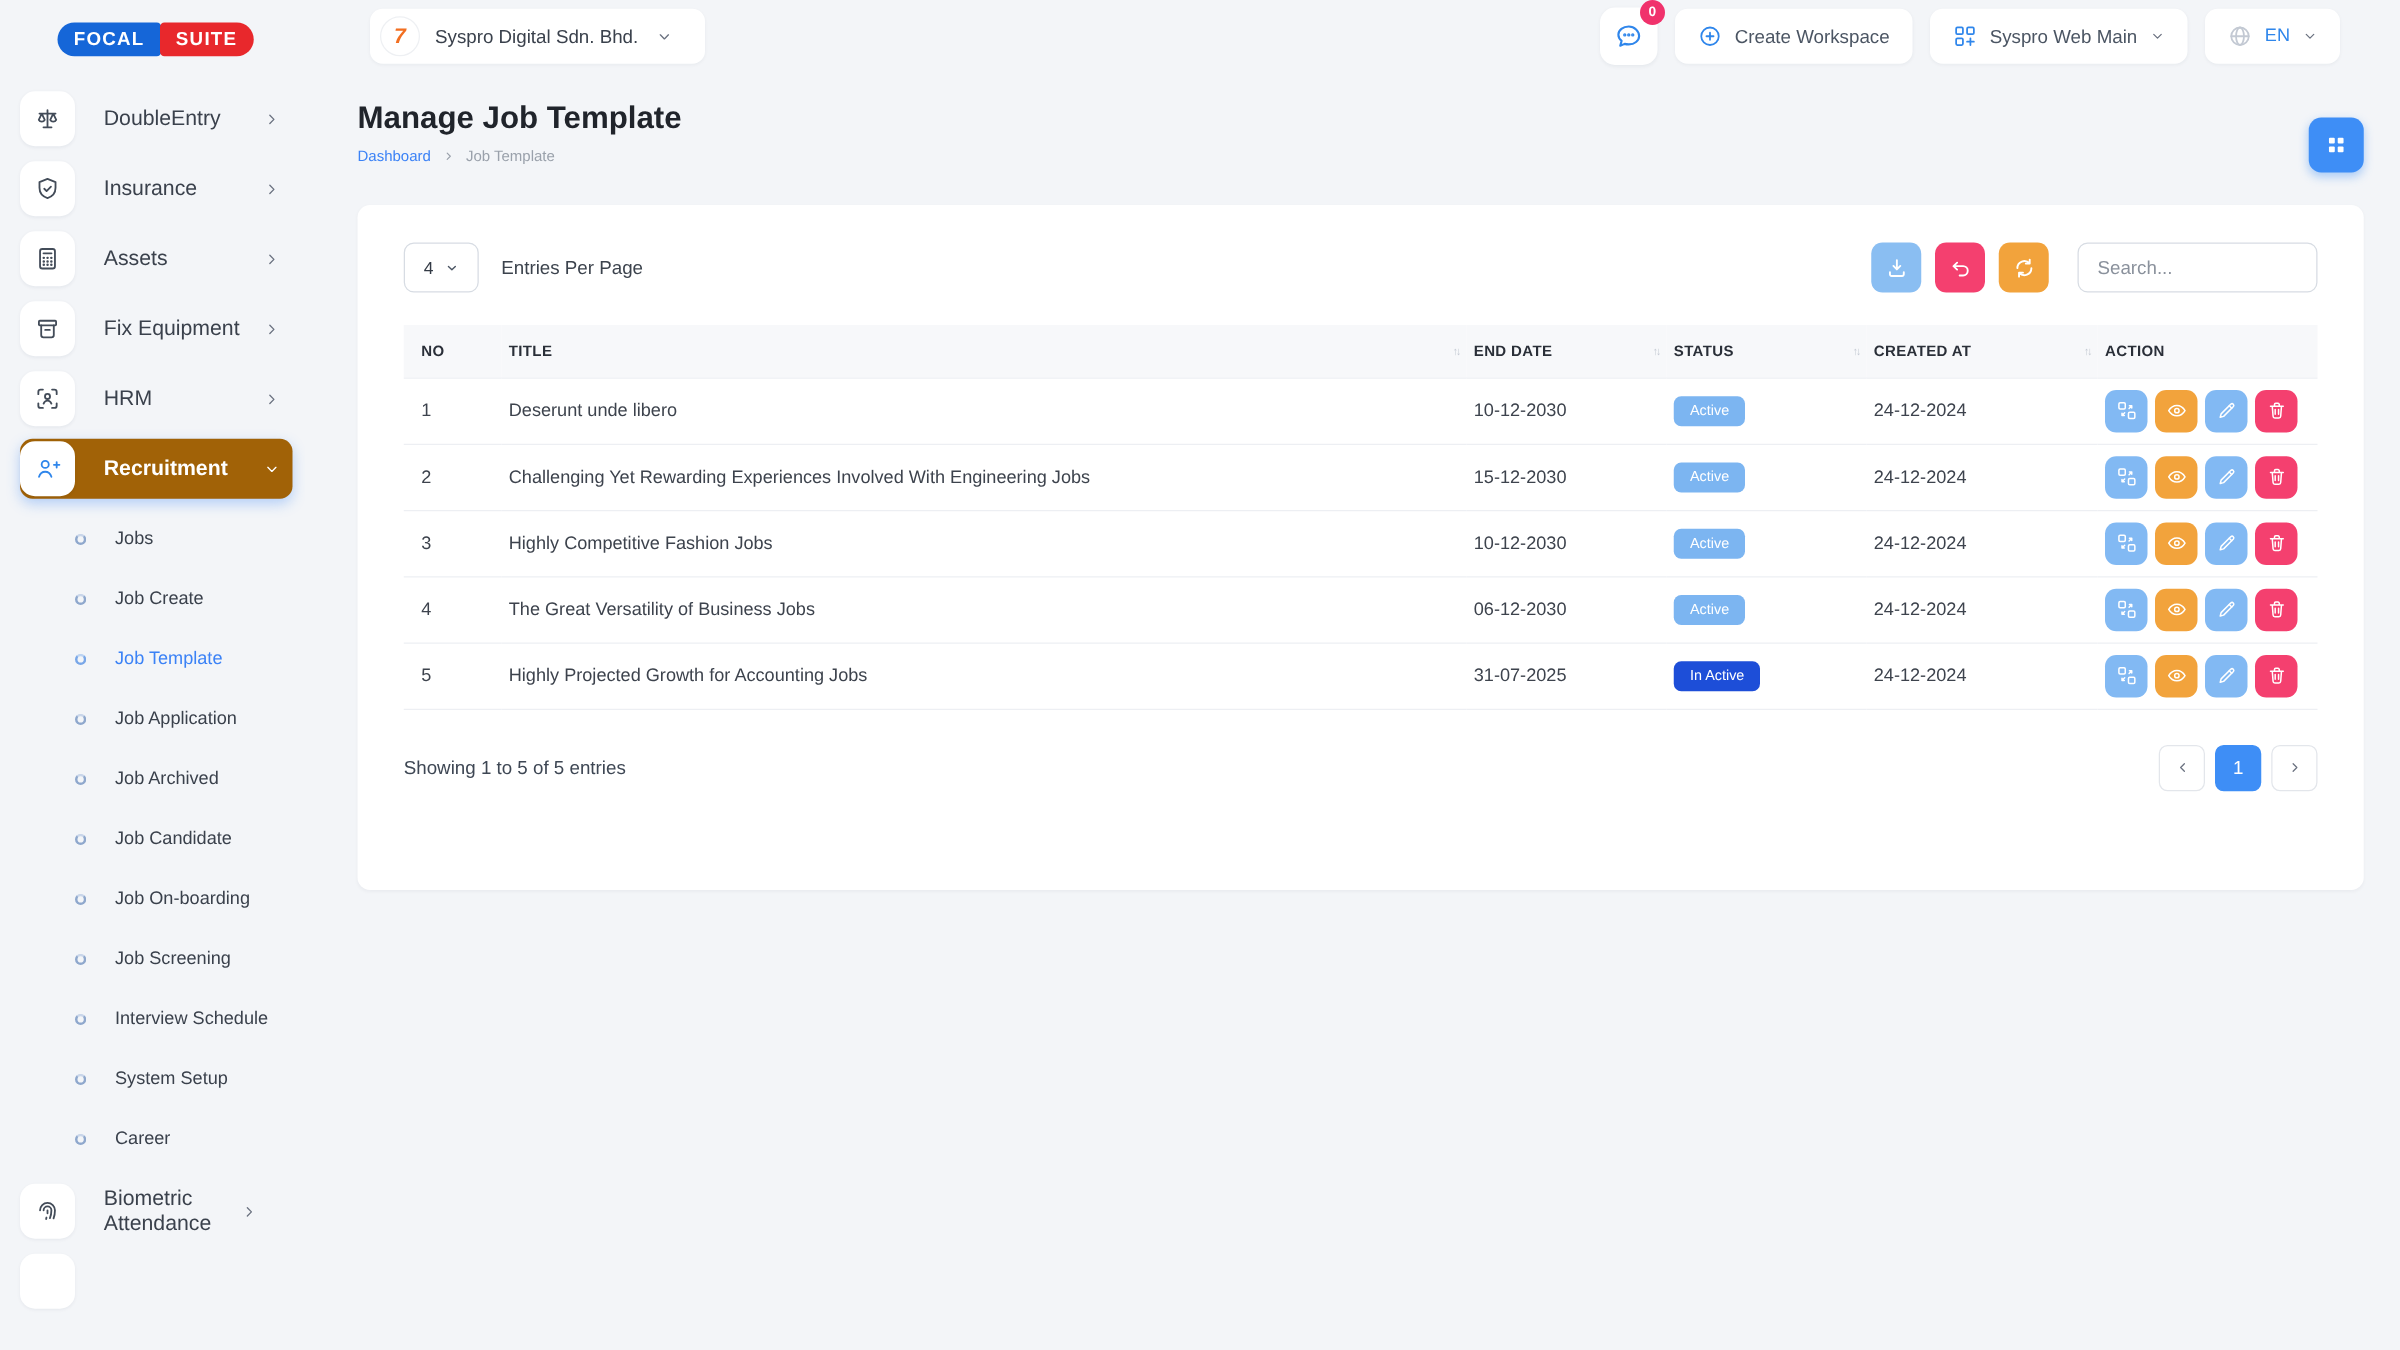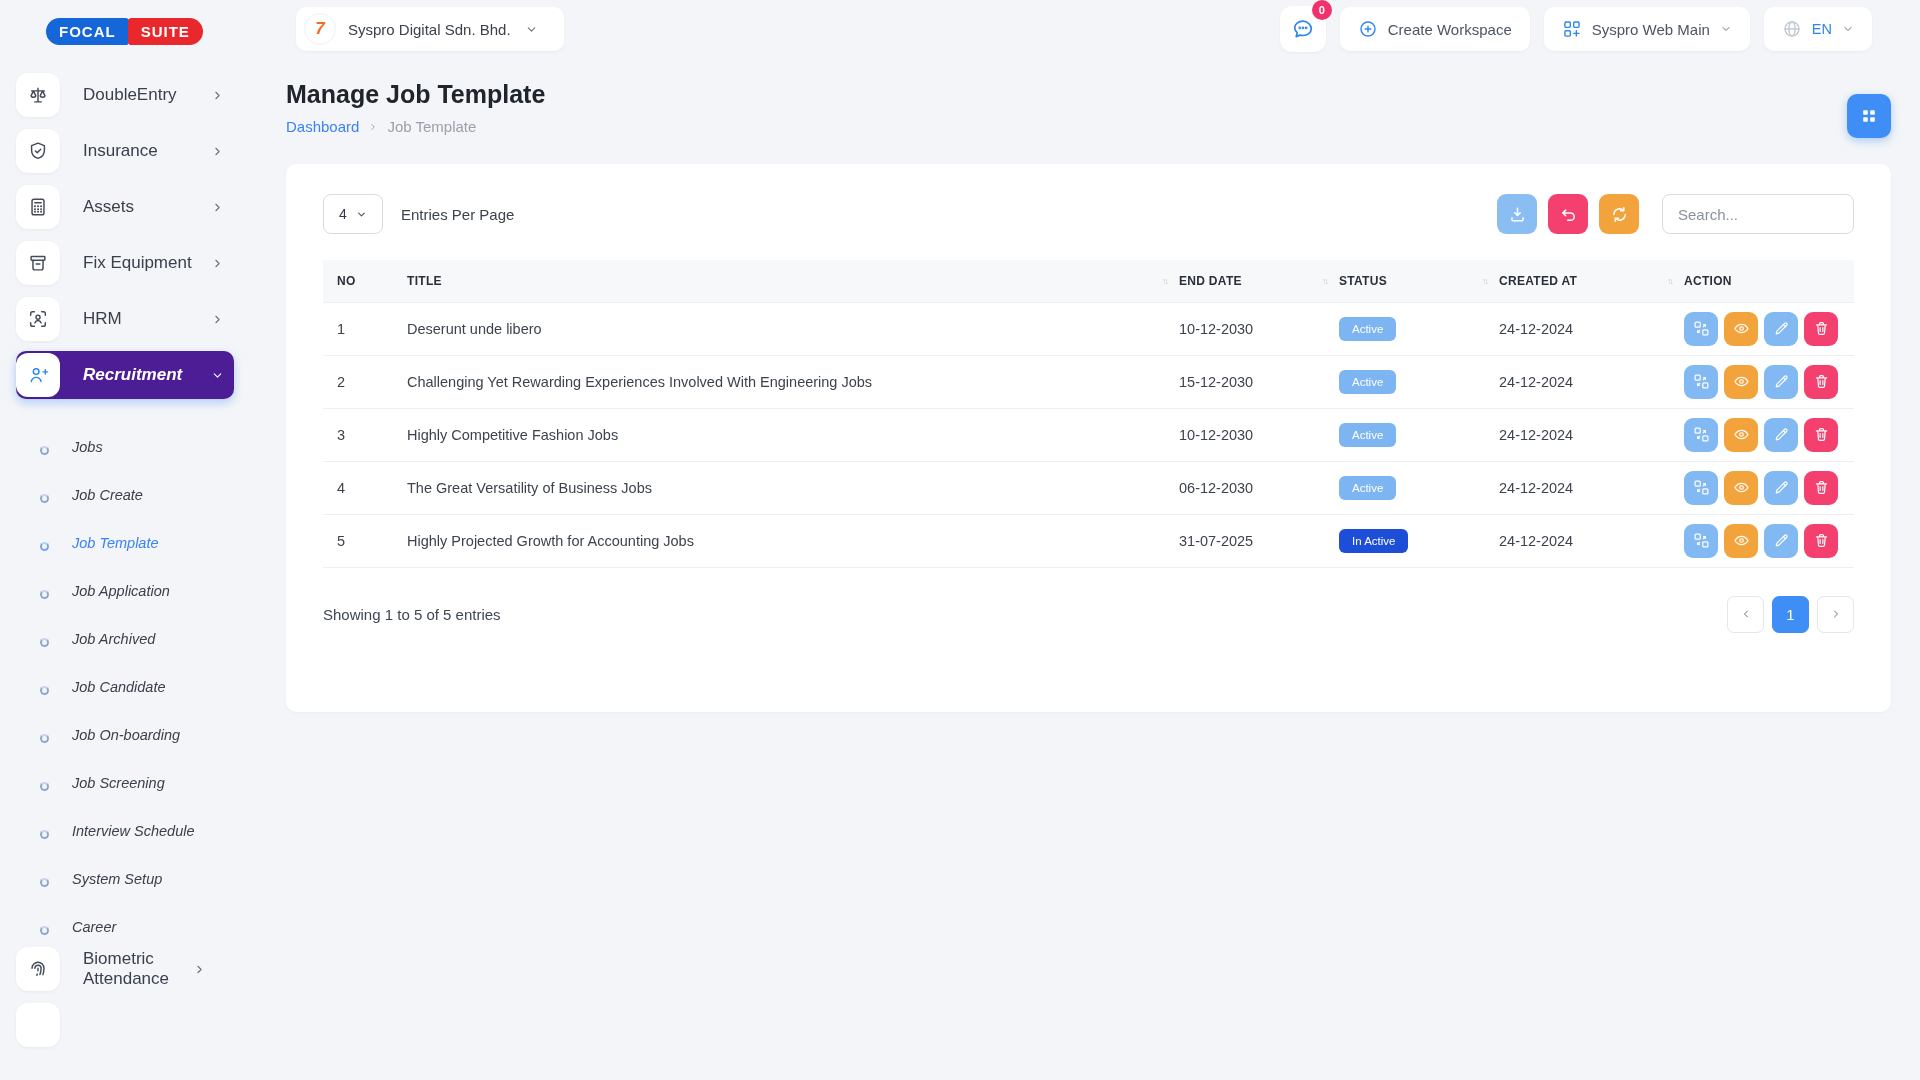--- a/index.html
+++ b/index.html
@@ -13,27 +13,27 @@
   .brand .pill.focal { background:#1566d8; border-radius:15px 4px 4px 15px; }
   .brand .pill.suite { background:#e8282c; border-radius:4px 15px 15px 4px; margin-left:-1px; }
 
   .nav-group { display:flex; align-items:center; height:48px; margin:0 10px 8px 16px; cursor:pointer; position:relative; border-radius:10px; }
   .icon-card { width:44px; height:44px; background:#fff; border-radius:12px; box-shadow:0 1px 3px rgba(20,30,60,.06); display:flex; align-items:center; justify-content:center; flex:0 0 44px; }
   .icon-card svg { width:22px; height:22px; stroke:#434c59; fill:none; stroke-width:1.6; stroke-linecap:round; stroke-linejoin:round; }
   .nav-label { font-size:17px; font-weight:500; color:#3a414c; margin-left:23px; flex:1; line-height:1.2; }
   .chev { margin-right:10px; display:flex; }
   .chev svg { width:13px; height:13px; stroke:#6b7280; fill:none; stroke-width:2; stroke-linecap:round; stroke-linejoin:round; }
 
-  .nav-group.active { background:#4c1d95; box-shadow:0 4px 10px rgba(59,135,245,.35);font-style:italic; }
+  .nav-group.active { background:#a16207; box-shadow:0 4px 10px rgba(59,135,245,.35); }
   .nav-group.active .nav-label { color:#fff; font-weight:bold; }
   .nav-group.active .chev svg { stroke:#fff; }
   .nav-group.active .icon-card svg { stroke:#2f86eb; }
 
   .sub-list { margin:4px 0 10px 0; }
-  .sub-item { display:flex; align-items:flex-end; height:48px; padding-left:40px; cursor:pointer;font-style:italic; }
+  .sub-item { display:flex; align-items:center; height:48px; padding-left:60px; cursor:pointer; }
   .sub-bullet { width:9px; height:9px; border:2px solid #8fa8cd; border-radius:50%; border-top-color:#c9d6ea; flex:0 0 9px; }
   .sub-label { font-size:14.5px; color:#3a414c; margin-left:23px; }
   .sub-item.active .sub-label { color:#3b82f6; }
   .sub-item.active .sub-bullet { border-color:#79a7e8; border-top-color:#bcd4f3; }
 
   
   .topbar { position:absolute; left:244px; top:0; right:0; height:58px; display:flex; align-items:center; padding:0 48px 0 52px; }
   .ws-select { background:#fff; border-radius:10px; height:44px; display:flex; align-items:center; padding:0 16px 0 8px; box-shadow:0 1px 3px rgba(20,30,60,.05); cursor:pointer; }
   .ws-logo { width:32px; height:32px; border-radius:50%; background:#fff; border:1px solid #eef0f3; display:flex; align-items:center; justify-content:center; font-weight:800; font-style:italic; font-size:17px; color:#f26f21; }
   .ws-name { font-size:15px; color:#3a414c; margin:0 14px 0 12px; }
@@ -44,21 +44,21 @@
   .top-pill { background:#fff; border-radius:10px; height:44px; display:flex; align-items:center; padding:0 18px; gap:10px; box-shadow:0 1px 3px rgba(20,30,60,.05); cursor:pointer; font-size:15px; color:#4b5563; }
   .top-pill svg { width:20px; height:20px; stroke:#2f86eb; fill:none; stroke-width:1.7; stroke-linecap:round; stroke-linejoin:round; }
   .top-pill .chev-sm svg { width:12px; height:12px; stroke:#6b7280; stroke-width:2; }
   .globe svg { stroke:#c3c9d3 !important; }
   .lang-code { color:#2f86eb; font-weight:500; font-size:14.5px; }
 
   
   .main { position:absolute; left:244px; top:58px; right:0; bottom:0; padding:22px 29px 0 42px; }
   .page-head { display:flex; align-items:flex-start; }
   .page-title { font-size:25px; font-weight:600; color:#20242b; }
-  .breadcrumb { display:flex; align-items:center; gap:9px; margin-top:9px; font-size:15px; }
+  .breadcrumb { display:flex; align-items:center; gap:9px; margin-top:9px; font-size:12px; }
   .bc-link { color:#3b82f6; cursor:pointer; }
   .bc-sep svg { width:10px; height:10px; stroke:#9aa1ab; fill:none; stroke-width:2.2; stroke-linecap:round; stroke-linejoin:round; }
   .bc-current { color:#9aa1ab; }
   .grid-btn { margin-left:auto; width:44px; height:44px; border:none; background:#3e8ef6; border-radius:10px; display:flex; align-items:center; justify-content:center; cursor:pointer; box-shadow:0 3px 8px rgba(62,142,246,.4); margin-top:14px; }
   .grid-btn svg { width:20px; height:20px; fill:#fff; }
 
   .card { background:#fff; border-radius:10px; margin-top:26px; padding:30px 37px 42px 37px; box-shadow:0 1px 3px rgba(20,30,60,.04); min-height:548px; }
 
   .controls { display:flex; align-items:center; }
   .entries-select { width:60px; height:40px; border:1px solid #d7dce3; border-radius:8px; display:flex; align-items:center; justify-content:center; gap:9px; font-size:14px; color:#333a45; cursor:pointer; background:#fff; }

